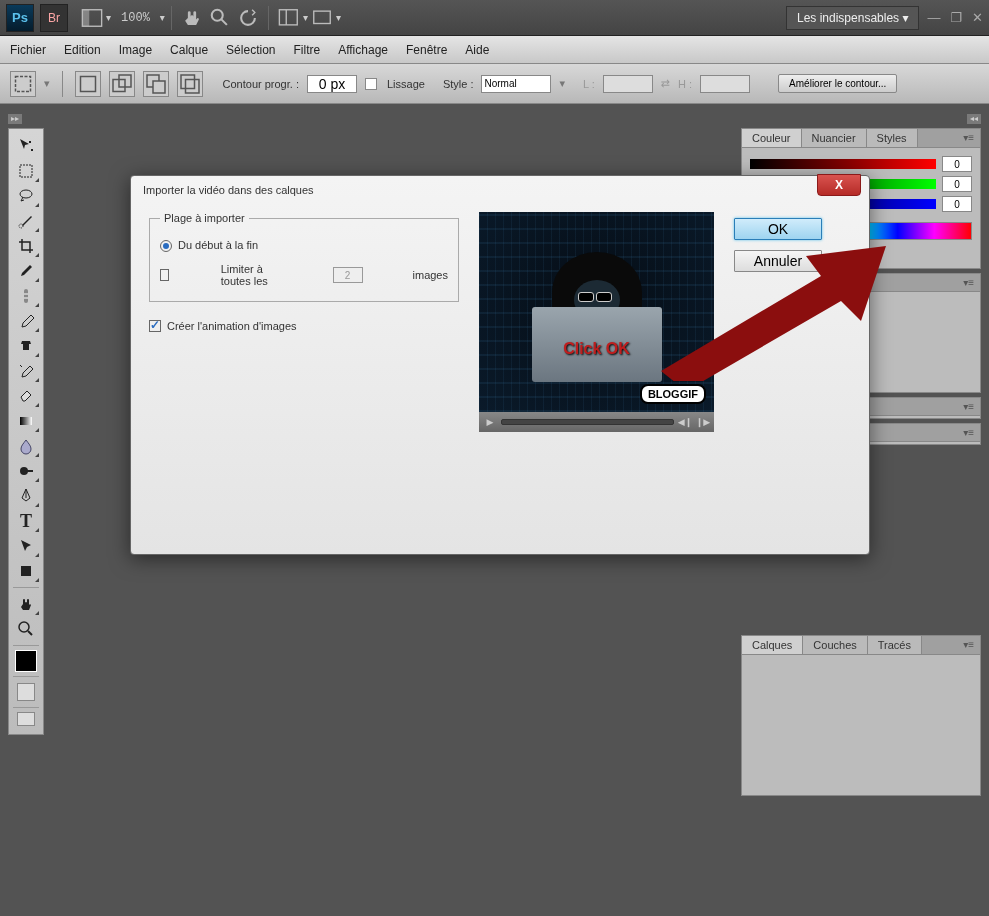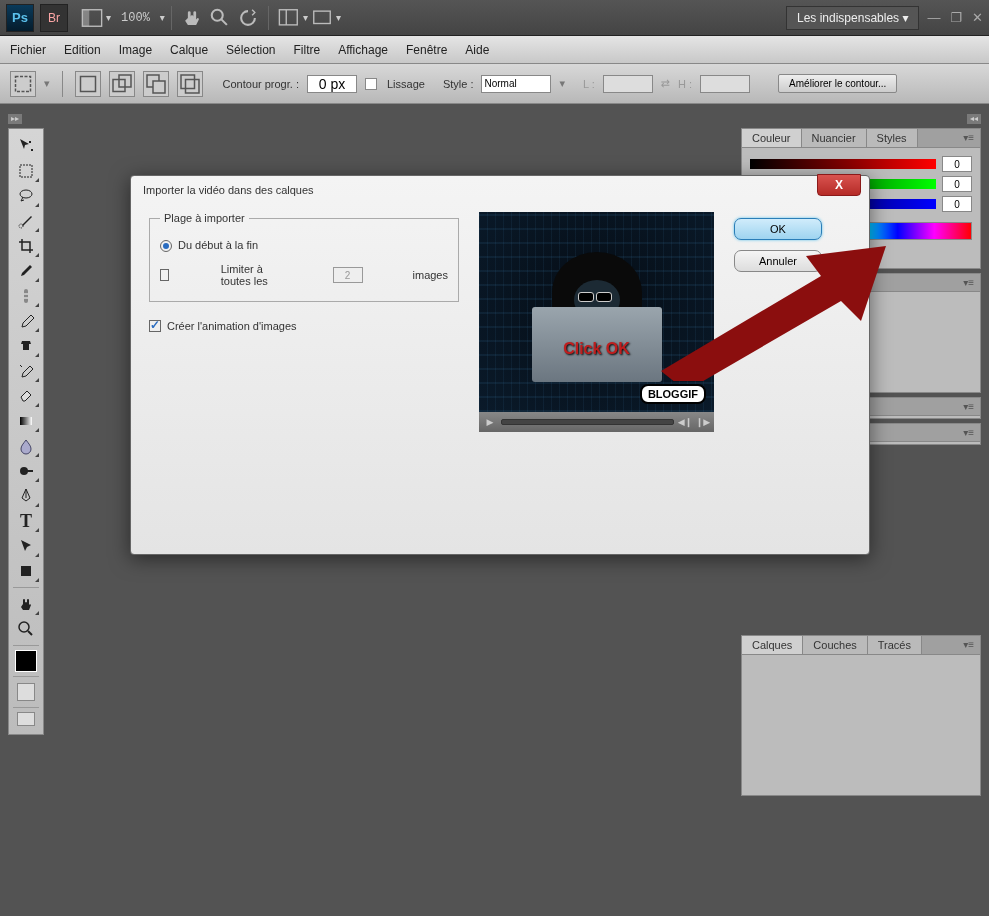--- a/index.html
+++ b/index.html
@@ -93,21 +93,21 @@
 .glasses { position: absolute; top: 40px; left: 50%; transform: translateX(-50%); width: 38px; height: 10px; display: flex; gap: 2px; }
 .lens { width: 16px; height: 10px; background: #000; border: 1px solid #ccc; border-radius: 3px; }
 .laptop { position: absolute; bottom: 30px; left: 50%; transform: translateX(-50%); width: 130px; height: 75px; background: linear-gradient(#9aa5ad,#6b7680); border-radius: 3px; }
 .click-ok { position: absolute; top: 128px; left: 50%; transform: translateX(-50%); color: #bf1e1e; font-weight: bold; font-size: 16px; white-space: nowrap; text-shadow: 1px 1px 2px #000; }
 .bloggif { position: absolute; bottom: 8px; right: 8px; background: #fff; color: #000; font-weight: bold; font-size: 11px; padding: 2px 6px; border-radius: 8px; border: 2px solid #000; }
 .video-controls { height: 20px; background: linear-gradient(#888,#666); display: flex; align-items: center; padding: 0 4px; gap: 4px; }
 .vc-btn { width: 14px; height: 14px; color: #ccc; font-size: 9px; display: flex; align-items: center; justify-content: center; }
 .vc-track { flex: 1; height: 6px; background: #444; border: 1px solid #333; border-radius: 2px; }
 
 .modal-right { flex: 0 0 100px; display: flex; flex-direction: column; gap: 10px; padding-top: 6px; }
-.dlg-btn { width: 88px; height: 22px; border: 1px solid #888; border-radius: 7px; font-size: 11px; background: linear-gradient(#f5f5f5,#ddd); }
+.dlg-btn { width: 88px; height: 22px; border: 1px solid #888; border-radius: 1px; font-size: 14px; background: linear-gradient(#f5f5f5,#ddd); }
 .dlg-btn.primary { background: linear-gradient(#d0ecfb,#9ed4f0); border: 1px solid #2a7eb8; box-shadow: 0 0 3px #5bc0eb; }
 
 .red-arrow { position: absolute; pointer-events: none; }
 </style>
 </head>
 <body>
 
 <div class="top-bar">
   <div class="ps-logo">Ps</div>
   <div class="br-logo">Br</div>

